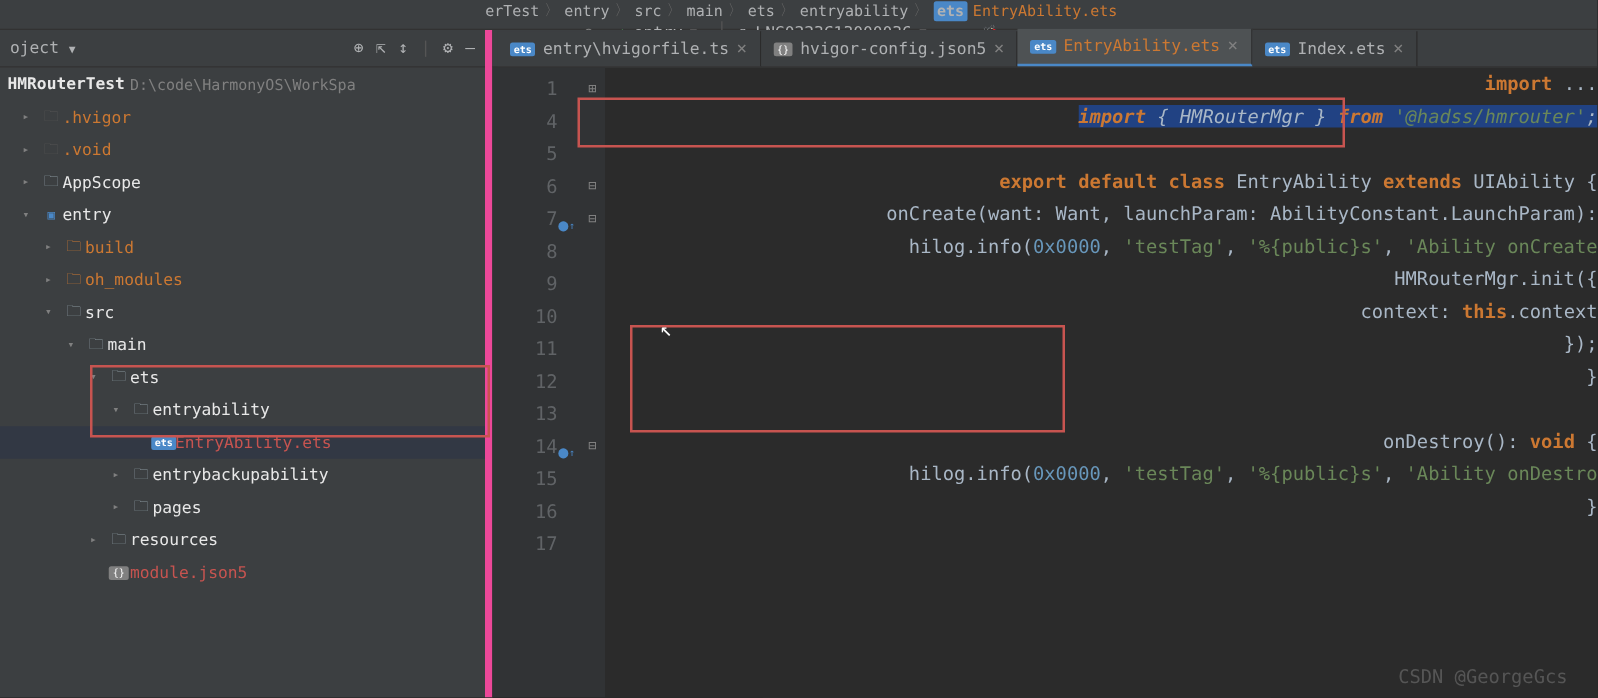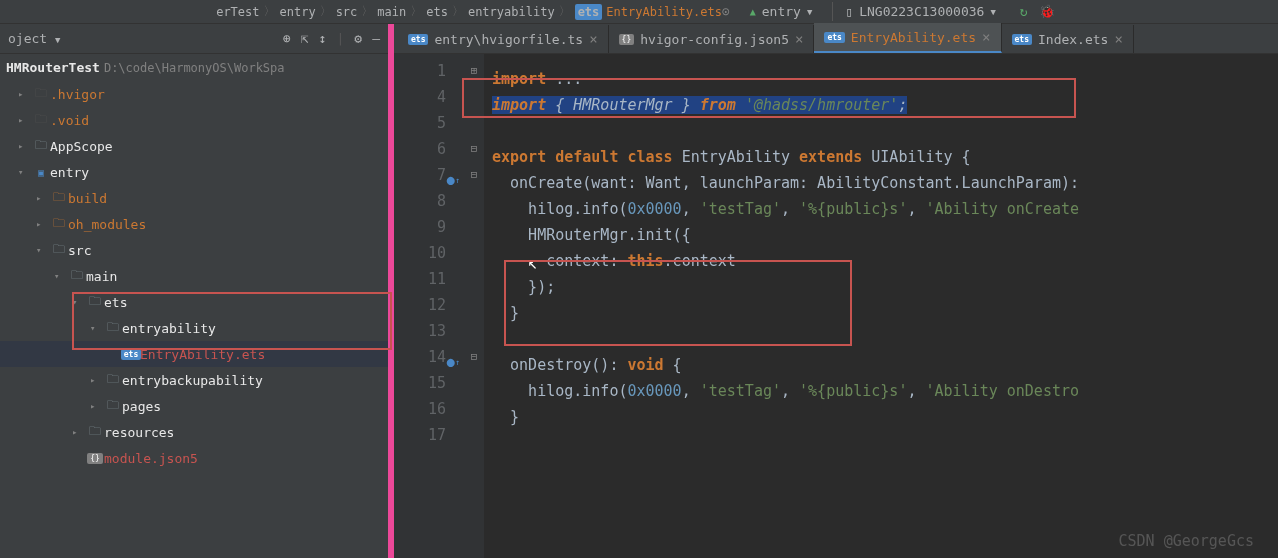--- a/index.html
+++ b/index.html
@@ -11,22 +11,23 @@
       overflow: hidden;
       width: 1278px;
       height: 558px;
       position: relative;
     }
     .top-bar {
       height: 24px;
       background: #3c3f41;
       display: flex;
       align-items: center;
-      justify-content: center;
+      justify-content: space-between;
       border-bottom: 1px solid #323232;
+      flex-direction: column;
     }
     .breadcrumb {
       display: flex;
       align-items: center;
       gap: 4px;
       padding-left: 4px;
     }
     .breadcrumb span { color: #afb1b3; font-size: 12px; }
     .breadcrumb .crumb-active { color: #cc7832; }
     .breadcrumb .sep { color: #666; }
@@ -182,23 +183,24 @@
     .gutter-mark { position: absolute; right: -14px; top: 6px; font-size: 10px; }
     .fold-col {
       width: 20px;
       background: #313335;
       color: #606366;
       padding-top: 4px;
     }
     .fold-mark { height: 26px; text-align: center; font-size: 11px; color: #808080; cursor: pointer; }
     .code-content {
       flex: 1;
-      padding-top: 12px;
+      padding-top: 0;
       padding-left: 8px;
       position: relative;
+      text-align: right;
     }
     .code-line { height: 26px; white-space: pre; }
     .kw { color: #cc7832; font-weight: bold; }
     .str { color: #6a8759; }
     .num { color: #6897bb; }
     .sel { background: #214283; font-style: italic; }
     .param { color: #a9b7c6; }
     .cursor-ptr {
       position: absolute;
       left: 528px;

